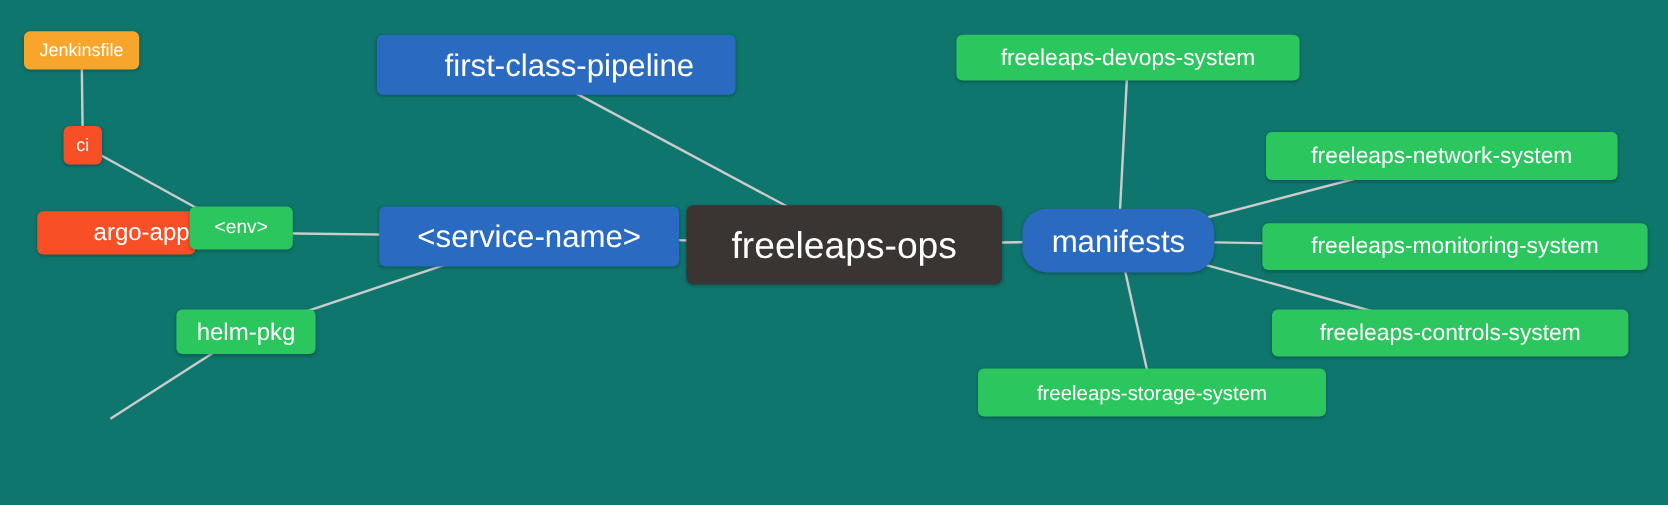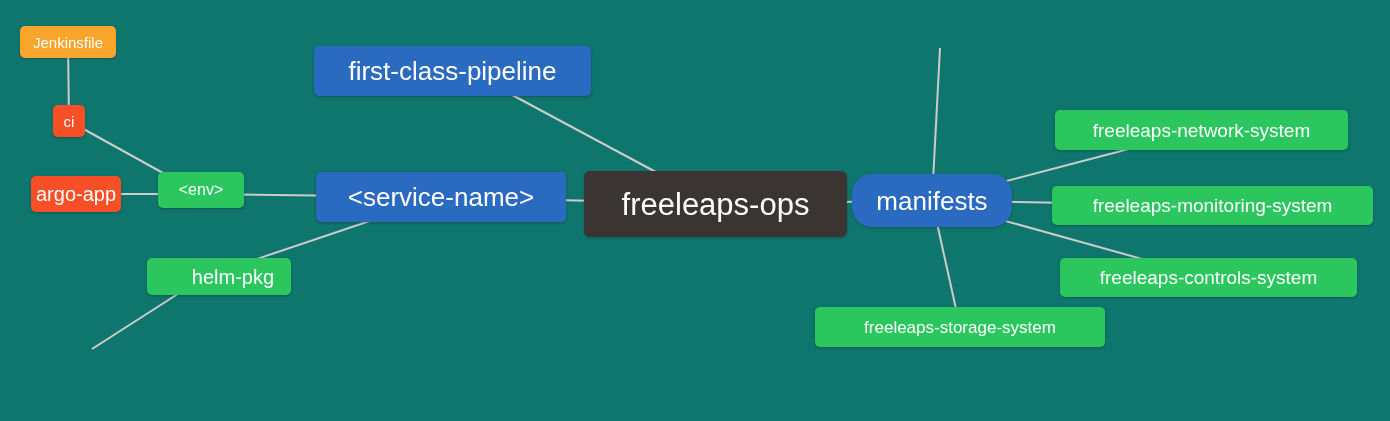--- a/index.html
+++ b/index.html
@@ -61,35 +61,36 @@
       <line x1="932" y1="200.5" x2="1201.5" y2="130" stroke="#cccccc" stroke-width="2"></line>
       <line x1="932" y1="200.5" x2="1212.5" y2="205.5" stroke="#cccccc" stroke-width="2"></line>
       <line x1="932" y1="200.5" x2="1208.5" y2="277.5" stroke="#cccccc" stroke-width="2"></line>
       <line x1="932" y1="200.5" x2="960" y2="327" stroke="#cccccc" stroke-width="2"></line>
     </svg>
 
   <div class="node orange" id="node-jenkinsfile" style="left:20px; top:26px; width:96px; height:32px; font-size:15px;">Jenkinsfile</div>
 
   <div class="node red" id="node-ci" style="left:53px; top:105px; width:32px; height:32px; font-size:15px;">ci</div>
 
-  <div class="node red" id="node-argo-app" style="left:31px; top:176px; width:90px; height:36px; font-size:20px;">argo-app</div>
+  <div class="node red" id="node-argo-app" style="left:31px; top:176px; width:90px; height:36px; font-size:20px;padding-left:42px;">argo-app</div>
 
   <div class="node green" id="node-env" style="left:158px; top:172px; width:86px; height:36px; font-size:16px;">&lt;env&gt;</div>
 
   <div class="node blue" id="node-service-name" style="left:316px; top:172px; width:250px; height:50px; font-size:26px;">&lt;service-name&gt;</div>
 
-  <div class="node green" id="node-helm-pkg" style="left:147px; top:258px; width:116px; height:37px; font-size:20px;padding-left:28px;">helm-pkg</div>
+  <div class="node green" id="node-helm-pkg" style="left:147px; top:258px; width:116px; height:37px; font-size:20px;">helm-pkg</div>
 
 
-  <div class="node blue" id="node-first-class-pipeline" style="left:314px; top:46px; width:277px; height:50px; font-size:26px;">first-class-pipeline</div>
+  <div class="node blue" id="node-first-class-pipeline" style="left:314px; top:29px; width:277px; height:50px; font-size:26px;padding-left:22px;">first-class-pipeline</div>
 
-  <div class="node dark" id="node-freeleaps-ops" style="left:584px; top:171px; width:263px; height:66px; font-size:31px;text-align:right;">freeleaps-ops</div>
+  <div class="node dark" id="node-freeleaps-ops" style="left:572px; top:171px; width:263px; height:66px; font-size:31px;text-align:right;">freeleaps-ops</div>
 
   <div class="node blue" id="node-manifests" style="left:852px; top:174px; width:160px; height:53px; font-size:26px;border-radius:20px;">manifests</div>
 
+  <div class="node green" id="node-freeleaps-devops-system" style="left:797px; top:29px; width:286px; height:38px; font-size:19px;">freeleaps-devops-system</div>
 
   <div class="node green" id="node-freeleaps-monitoring-system" style="left:1052px; top:186px; width:321px; height:39px; font-size:19px;">freeleaps-monitoring-system</div>
 
   <div class="node green" id="node-freeleaps-network-system" style="left:1055px; top:110px; width:293px; height:40px; font-size:19px;">freeleaps-network-system</div>
 
   <div class="node green" id="node-freeleaps-controls-system" style="left:1060px; top:258px; width:297px; height:39px; font-size:19px;">freeleaps-controls-system</div>
 
   <div class="node green" id="node-freeleaps-storage-system" style="left:815px; top:307px; width:290px; height:40px; font-size:17px;">freeleaps-storage-system</div>
 
 </div>

